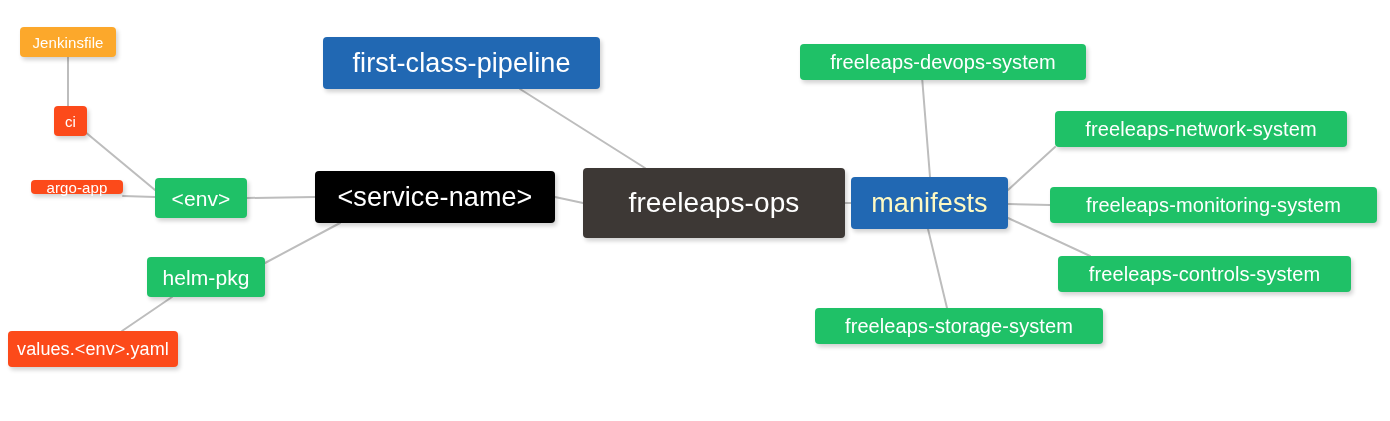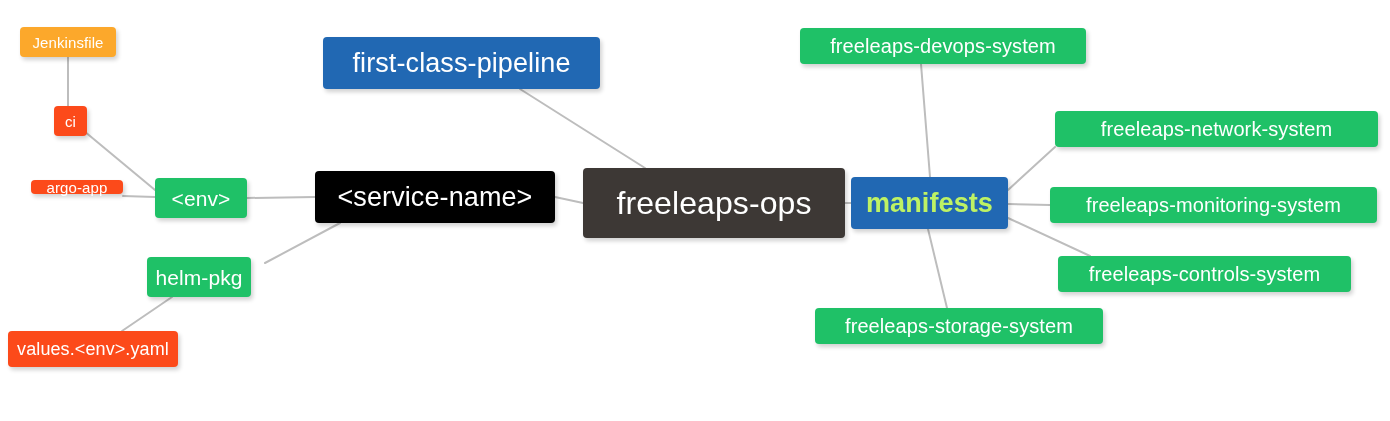--- a/index.html
+++ b/index.html
@@ -60,54 +60,54 @@
       <line x1="155" y1="190" x2="84" y2="131" stroke="#bdbdbd" stroke-width="2" stroke-linecap="round"></line>
       <line x1="155" y1="197" x2="123" y2="196" stroke="#bdbdbd" stroke-width="2" stroke-linecap="round"></line>
       <line x1="68" y1="106" x2="68" y2="57" stroke="#bdbdbd" stroke-width="2" stroke-linecap="round"></line>
       <line x1="172" y1="297" x2="122" y2="331" stroke="#bdbdbd" stroke-width="2" stroke-linecap="round"></line>
       <line x1="930" y1="177" x2="921" y2="64" stroke="#bdbdbd" stroke-width="2" stroke-linecap="round"></line>
       <line x1="1008" y1="190" x2="1055" y2="147" stroke="#bdbdbd" stroke-width="2" stroke-linecap="round"></line>
       <line x1="1008" y1="204" x2="1050" y2="205" stroke="#bdbdbd" stroke-width="2" stroke-linecap="round"></line>
       <line x1="1008" y1="218" x2="1090" y2="256" stroke="#bdbdbd" stroke-width="2" stroke-linecap="round"></line>
       <line x1="928" y1="229" x2="947" y2="308" stroke="#bdbdbd" stroke-width="2" stroke-linecap="round"></line>
     </svg>
-<div class="node" style="left: 583px; top: 168px; width: 262px; height: 70px; background: rgb(61, 56, 53); font-size: 32px; color: rgb(255, 255, 255);">
+<div class="node" style="left: 583px; top: 168px; width: 262px; height: 70px; background: rgb(61, 56, 53); font-size: 28px; color: rgb(255, 255, 255);">
       <span class="node-label">freeleaps-ops</span>
     </div>
     <div class="node" style="left: 315px; top: 171px; width: 240px; height: 52px; background: #000000; font-size: 27px; color: rgb(255, 255, 255);">
       <span class="node-label">&lt;service-name&gt;</span>
     </div>
-    <div class="node" style="left: 851px; top: 177px; width: 157px; height: 52px; background: rgb(33, 104, 179); font-size: 27px; color: #bef264; font-weight: bold;">
+    <div class="node" style="left: 851px; top: 177px; width: 157px; height: 52px; background: rgb(33, 104, 179); font-size: 27px; color: #fef9c3;">
       <span class="node-label">manifests</span>
     </div>
     <div class="node" style="left: 315px; top: 37px; width: 277px; height: 52px; background: rgb(33, 104, 179); font-size: 27px; color: rgb(255, 255, 255); margin-left: 8px;">
       <span class="node-label">first-class-pipeline</span>
     </div>
     <div class="node" style="left: 155px; top: 178px; width: 92px; height: 40px; background: rgb(31, 193, 103); font-size: 21px; color: rgb(255, 255, 255);">
       <span class="node-label">&lt;env&gt;</span>
     </div>
-    <div class="node" style="left: 147px; top: 257px; width: 104px; height: 40px; background: rgb(31, 193, 103); font-size: 21px; color: rgb(255, 255, 255);">
+    <div class="node" style="left: 147px; top: 257px; width: 118px; height: 40px; background: rgb(31, 193, 103); font-size: 21px; color: rgb(255, 255, 255);">
       <span class="node-label">helm-pkg</span>
     </div>
     <div class="node" style="left: 54px; top: 106px; width: 33px; height: 30px; background: rgb(252, 74, 26); font-size: 15px; color: rgb(255, 255, 255);">
       <span class="node-label">ci</span>
     </div>
     <div class="node" style="left: 31px; top: 180px; width: 92px; height: 14px; background: rgb(252, 74, 26); font-size: 15px; color: rgb(255, 255, 255);">
       <span class="node-label">argo-app</span>
     </div>
     <div class="node" style="left: 20px; top: 27px; width: 96px; height: 30px; background: rgb(252, 168, 43); font-size: 15px; color: rgb(255, 255, 255);">
       <span class="node-label">Jenkinsfile</span>
     </div>
     <div class="node" style="left: 8px; top: 331px; width: 170px; height: 36px; background: rgb(252, 74, 26); font-size: 18px; color: rgb(255, 255, 255); text-align: right;">
       <span class="node-label">values.&lt;env&gt;.yaml</span>
     </div>
-    <div class="node" style="left: 800px; top: 28px; width: 286px; height: 36px; background: rgb(31, 193, 103); font-size: 20px; color: rgb(255, 255, 255);">
+    <div class="node" style="left: 800px; top: 44px; width: 286px; height: 36px; background: rgb(31, 193, 103); font-size: 20px; color: rgb(255, 255, 255);">
       <span class="node-label">freeleaps-devops-system</span>
     </div>
-    <div class="node" style="left: 1055px; top: 111px; width: 323px; height: 36px; background: rgb(31, 193, 103); font-size: 20px; color: rgb(255, 255, 255);">
+    <div class="node" style="left: 1055px; top: 111px; width: 292px; height: 36px; background: rgb(31, 193, 103); font-size: 20px; color: rgb(255, 255, 255);">
       <span class="node-label">freeleaps-network-system</span>
     </div>
     <div class="node" style="left: 1050px; top: 187px; width: 327px; height: 36px; background: rgb(31, 193, 103); font-size: 20px; color: rgb(255, 255, 255);">
       <span class="node-label">freeleaps-monitoring-system</span>
     </div>
     <div class="node" style="left: 815px; top: 308px; width: 288px; height: 36px; background: rgb(31, 193, 103); font-size: 20px; color: rgb(255, 255, 255);">
       <span class="node-label">freeleaps-storage-system</span>
     </div>
     <div class="node" style="left: 1058px; top: 256px; width: 293px; height: 36px; background: rgb(31, 193, 103); font-size: 20px; color: rgb(255, 255, 255);">
       <span class="node-label">freeleaps-controls-system</span>

